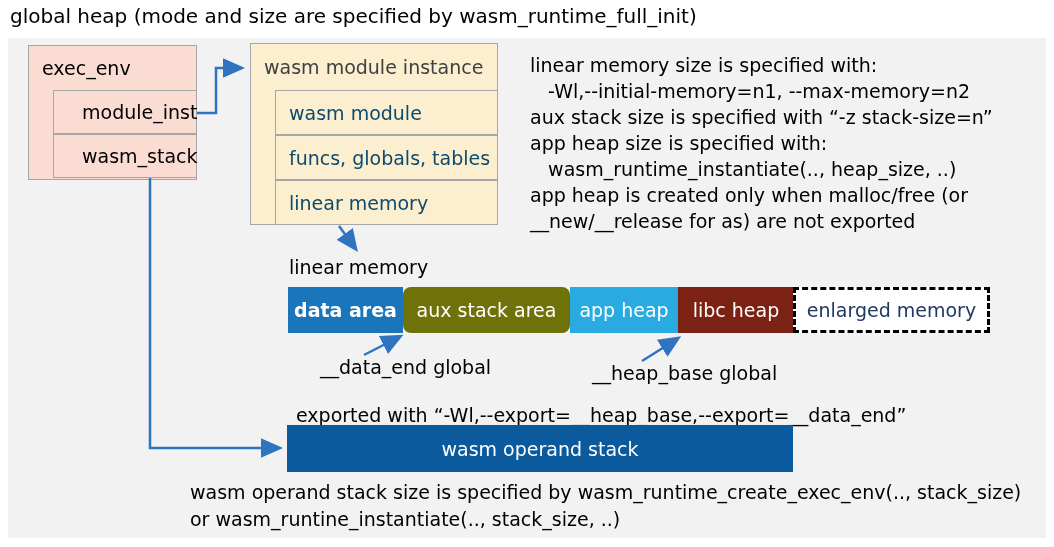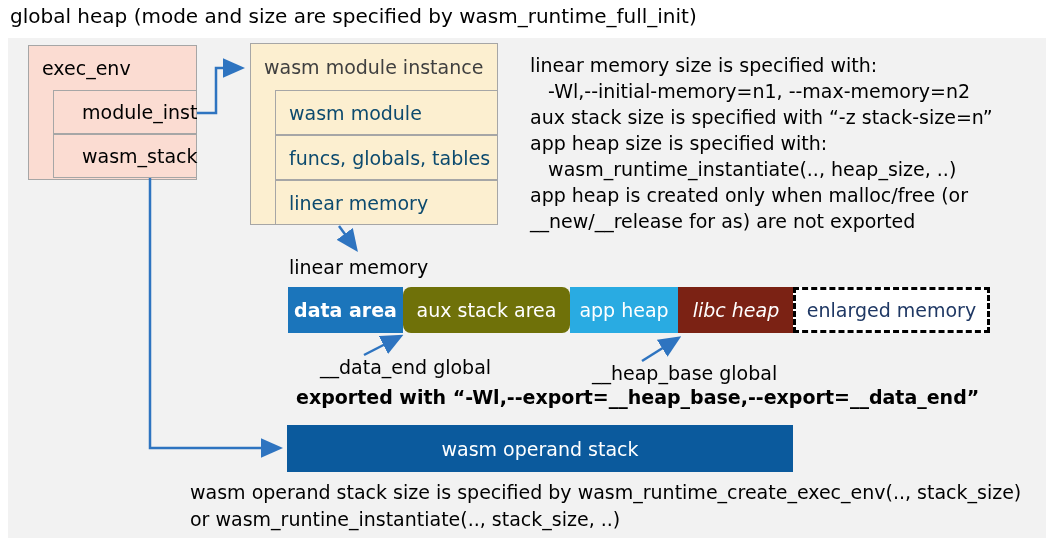--- a/index.html
+++ b/index.html
@@ -68,31 +68,31 @@
   
   .linmem-label { left: 289px; top: 256px; font-size: 19px; color: #000; }
   .seg {
     top: 287px; height: 46px;
     display: flex; align-items: center; justify-content: center;
     font-size: 19px; color: #ffffff; white-space: nowrap;
   }
   .seg-0 { left: 288px; width: 115px; font-weight: bold; }
   .seg-1 { left: 403px; width: 167px; }
   .seg-2 { left: 570px; width: 108px; }
-  .seg-3 { left: 678px; width: 116px; font-style: italic; }
+  .seg-3 { left: 678px; width: 116px; }
   .seg-4 {
     left: 793px; width: 197px;
     border: 3px dashed #000000;
     background: #ffffff;
   }
 
   .ann { font-size: 19px; color: #000; white-space: pre; }
   .ann-data-end  { left: 320px; top: 356px; }
   .ann-heap-base { left: 592px; top: 362px; }
-  .ann-exported  { left: 296px; top: 386px; font-weight: bold; }
+  .ann-exported  { left: 296px; top: 404px; }
 
   
   .operand-bar {
     left: 287px; top: 425px; width: 506px; height: 47px;
     background: #0b5a9d;
     display: flex; align-items: center; justify-content: center;
     font-size: 19px; color: #ffffff;
   }
 
   .notes-bottom {

